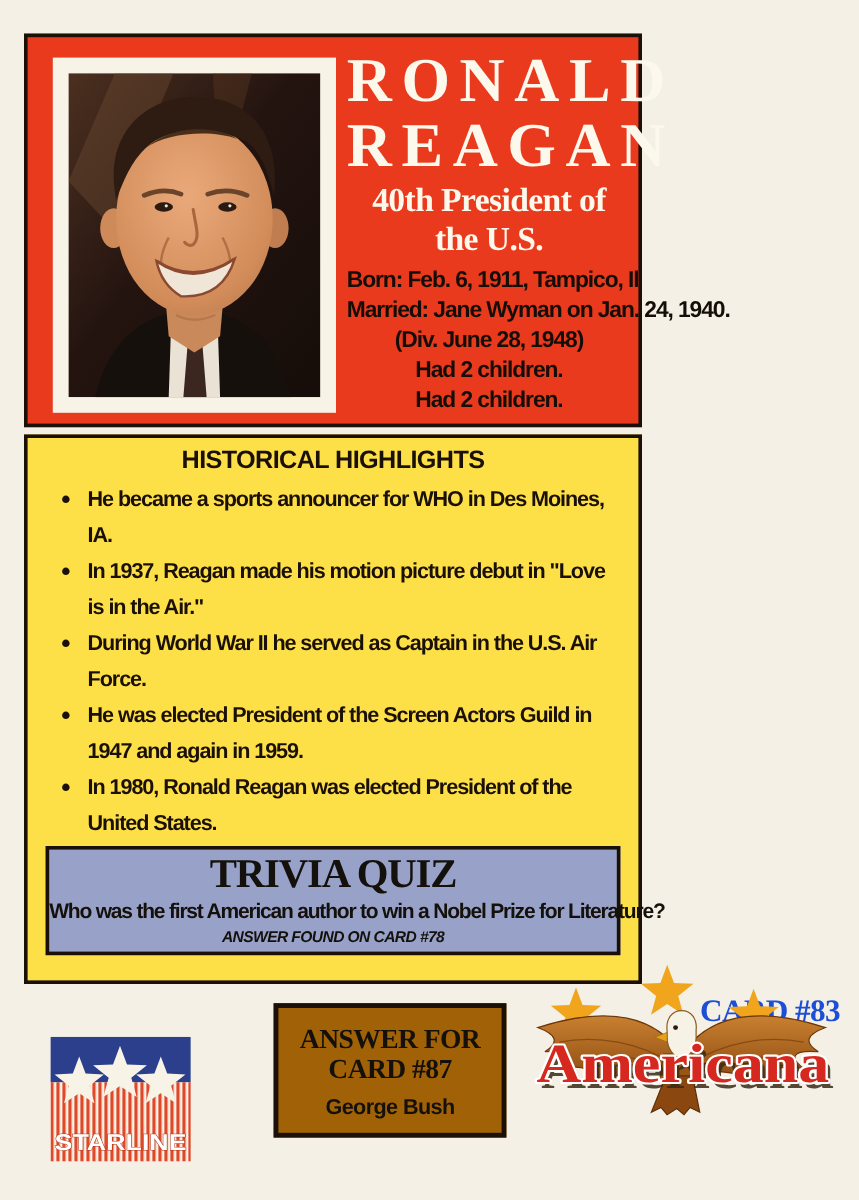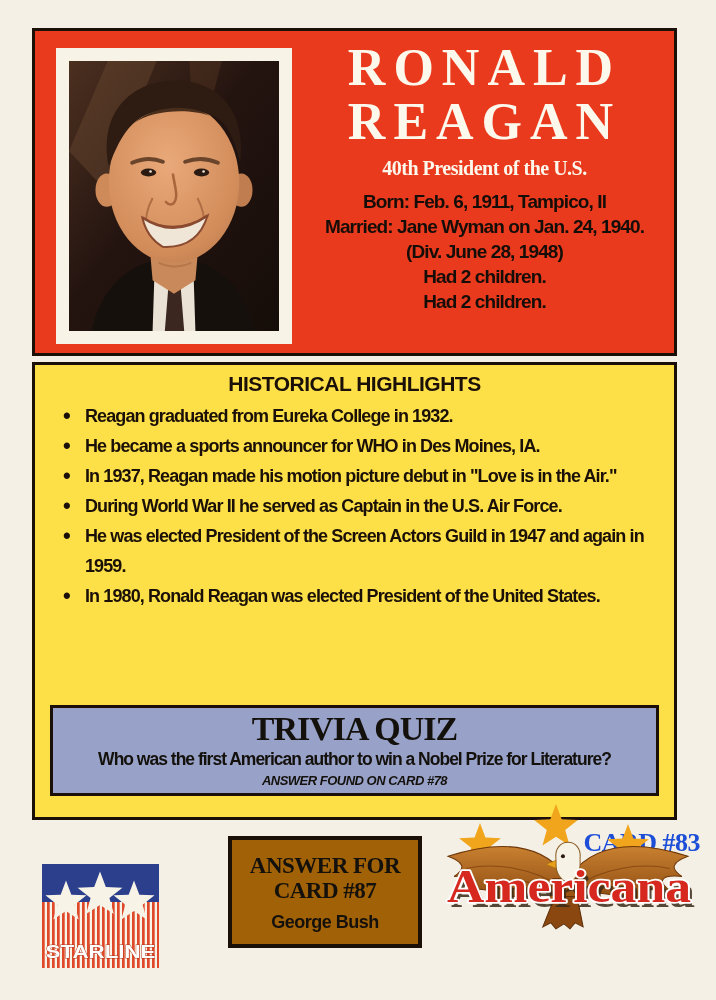--- a/index.html
+++ b/index.html
@@ -3,41 +3,41 @@
 <meta charset="utf-8">
 <style>
   * { box-sizing: border-box; margin: 0; padding: 0; }
   body { background: #d8d4c8; font-family: "Liberation Sans", sans-serif; }
   .page {
     position: relative; width: 716px; height: 1000px;
     background: #f4f0e5; overflow: hidden;
     font-family: "Liberation Sans", sans-serif;
   }
   .panel {
-    position: absolute; left: 32px; width: 645px;
+    position: absolute; left: 20px; width: 515px;
     border: 3px solid #1a1008;
   }
   
   .red-panel { top: 28px; height: 328px; background: #ea3a1e; }
   .photo-frame {
     position: absolute; left: 21px; top: 17px; width: 236px; height: 296px;
     background: #f7f3e7; padding: 13px;
   }
   .photo-frame svg { width: 100%; height: 100%; display: block; }
   .title-block {
     position: absolute; left: 266px; right: 6px; top: 10px;
     text-align: center; color: #fdf8ec;
   }
   .name-line {
     font-family: "Liberation Serif", serif; font-weight: bold;
     font-size: 52px; line-height: 54px; letter-spacing: 8px;
   }
   .subtitle {
     font-family: "Liberation Serif", serif; font-weight: bold;
-    font-size: 20px; line-height: 32px; margin-top: 3px; letter-spacing: -0.5px;
+    font-size: 28px; line-height: 32px; margin-top: 3px; letter-spacing: -0.5px;
   }
   .bio { margin-top: 5px; color: #150e08; }
   .bio-line {
     font-size: 19px; font-weight: bold; line-height: 25px; letter-spacing: -0.9px;
     white-space: nowrap;
   }
   
   .orange-panel { top: 362px; height: 458px; background: #fde047; padding-left: 20px; }
   .hh-title {
     position: absolute; left: 0; right: 0; top: 7px; text-align: center;
@@ -179,21 +179,20 @@
         <div class="bio-line">(Div. June 28, 1948)</div>
         <div class="bio-line">Had 2 children.</div>
         <div class="bio-line">Had 2 children.</div>
       </div>
     </div>
   </div>
 
   <div class="panel orange-panel">
     <div class="hh-title">HISTORICAL HIGHLIGHTS</div>
     <ul class="hh-list">
-      <li>Reagan graduated from Eureka College in 1932.</li>
       <li>He became a sports announcer for WHO in Des Moines, IA.</li>
       <li>In 1937, Reagan made his motion picture debut in "Love is in the Air."</li>
       <li>During World War II he served as Captain in the U.S. Air Force.</li>
       <li>He was elected President of the Screen Actors Guild in 1947 and again in 1959.</li>
       <li>In 1980, Ronald Reagan was elected President of the United States.</li>
     </ul>
 
     <div class="trivia-box">
       <div class="trivia-title">TRIVIA QUIZ</div>
       <div class="trivia-question">Who was the first American author to win a Nobel Prize for Literature?</div>

